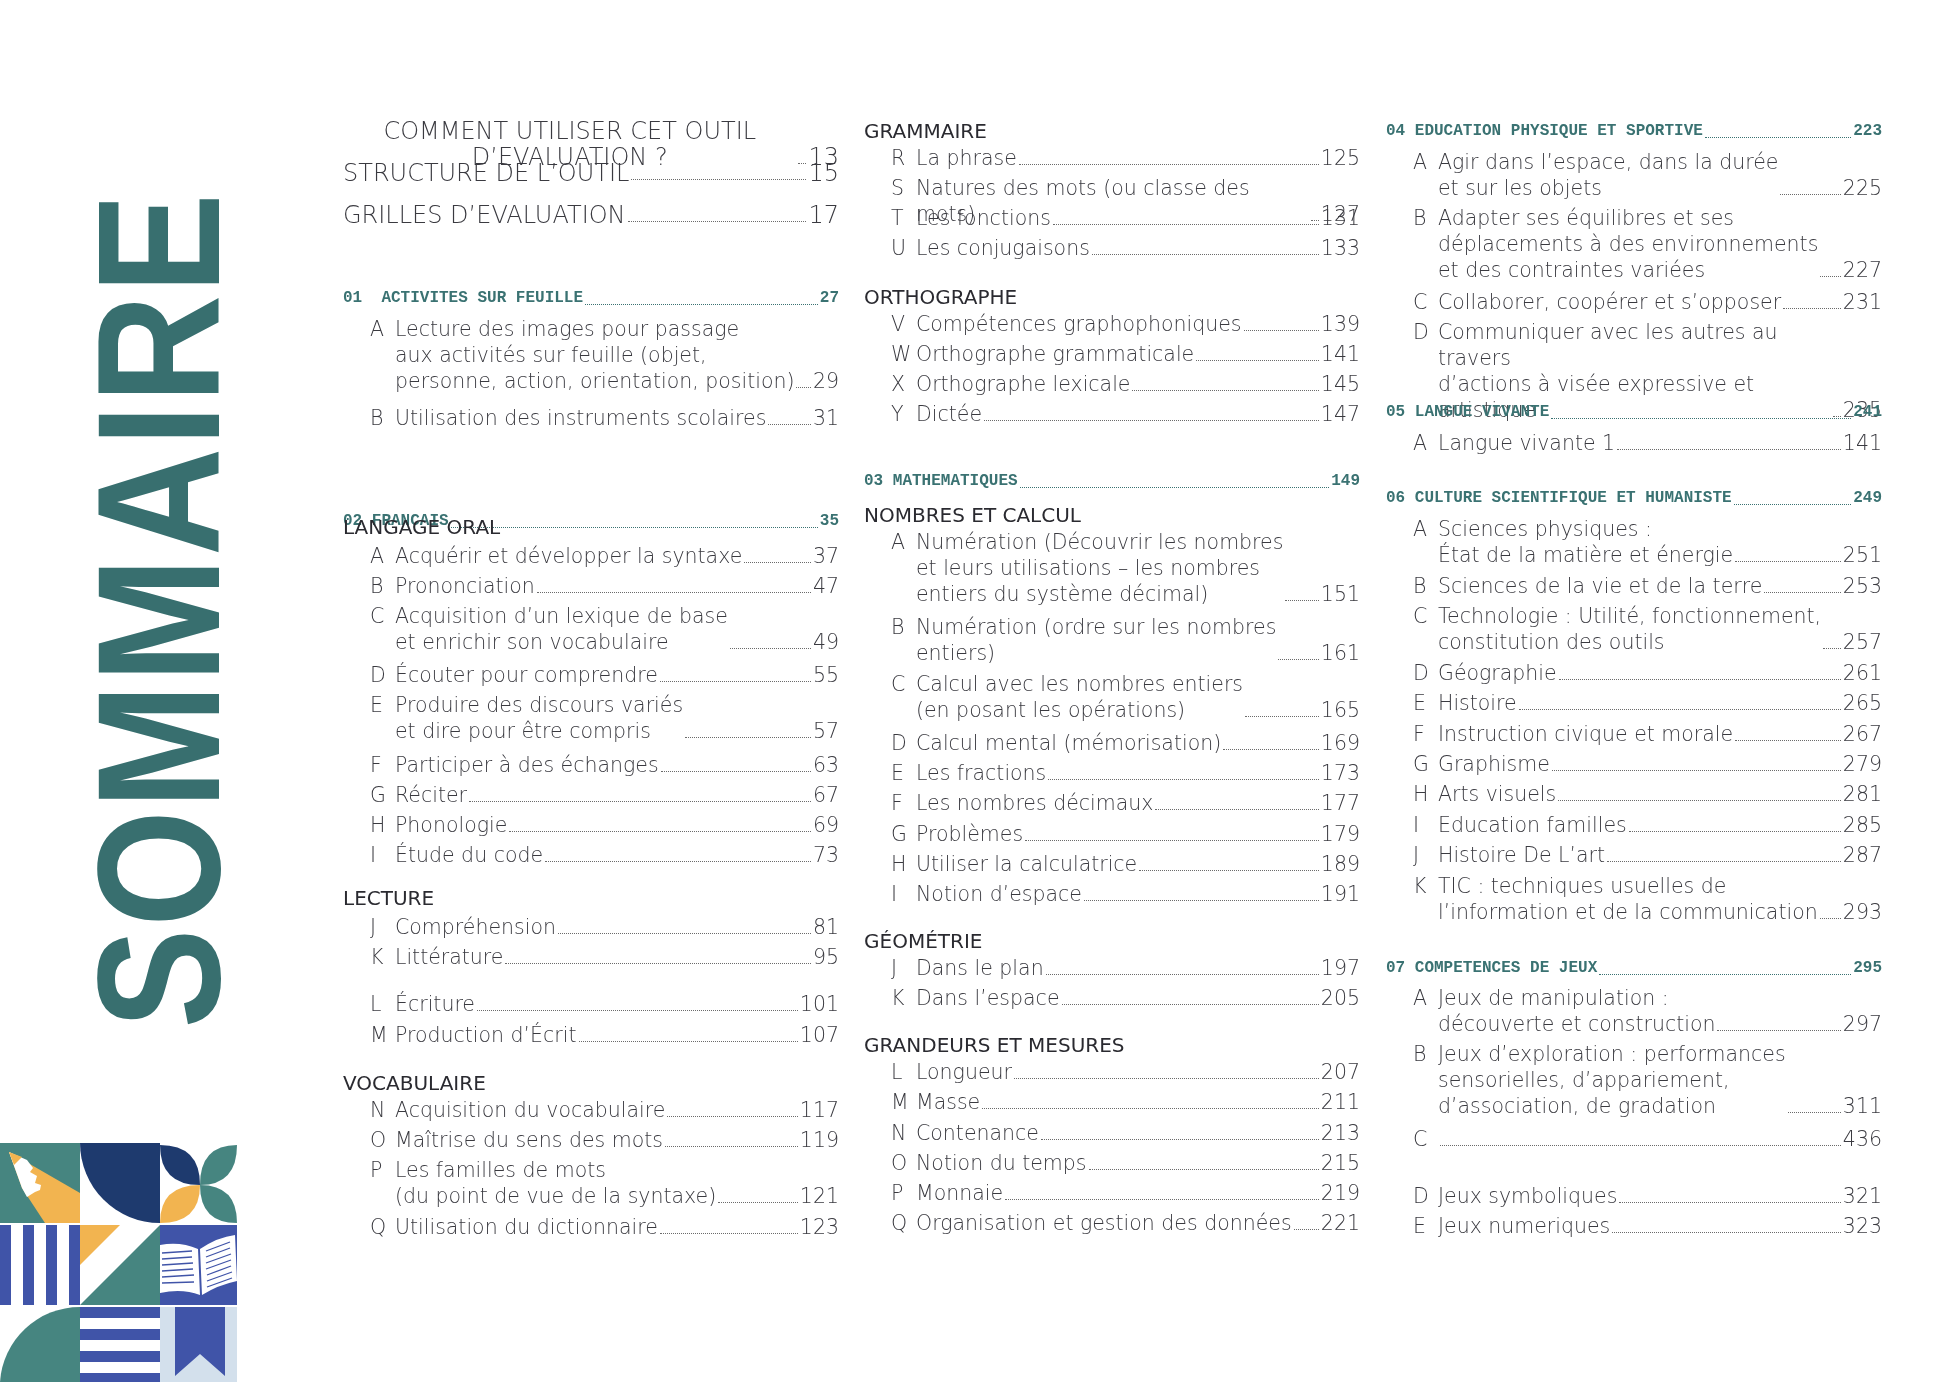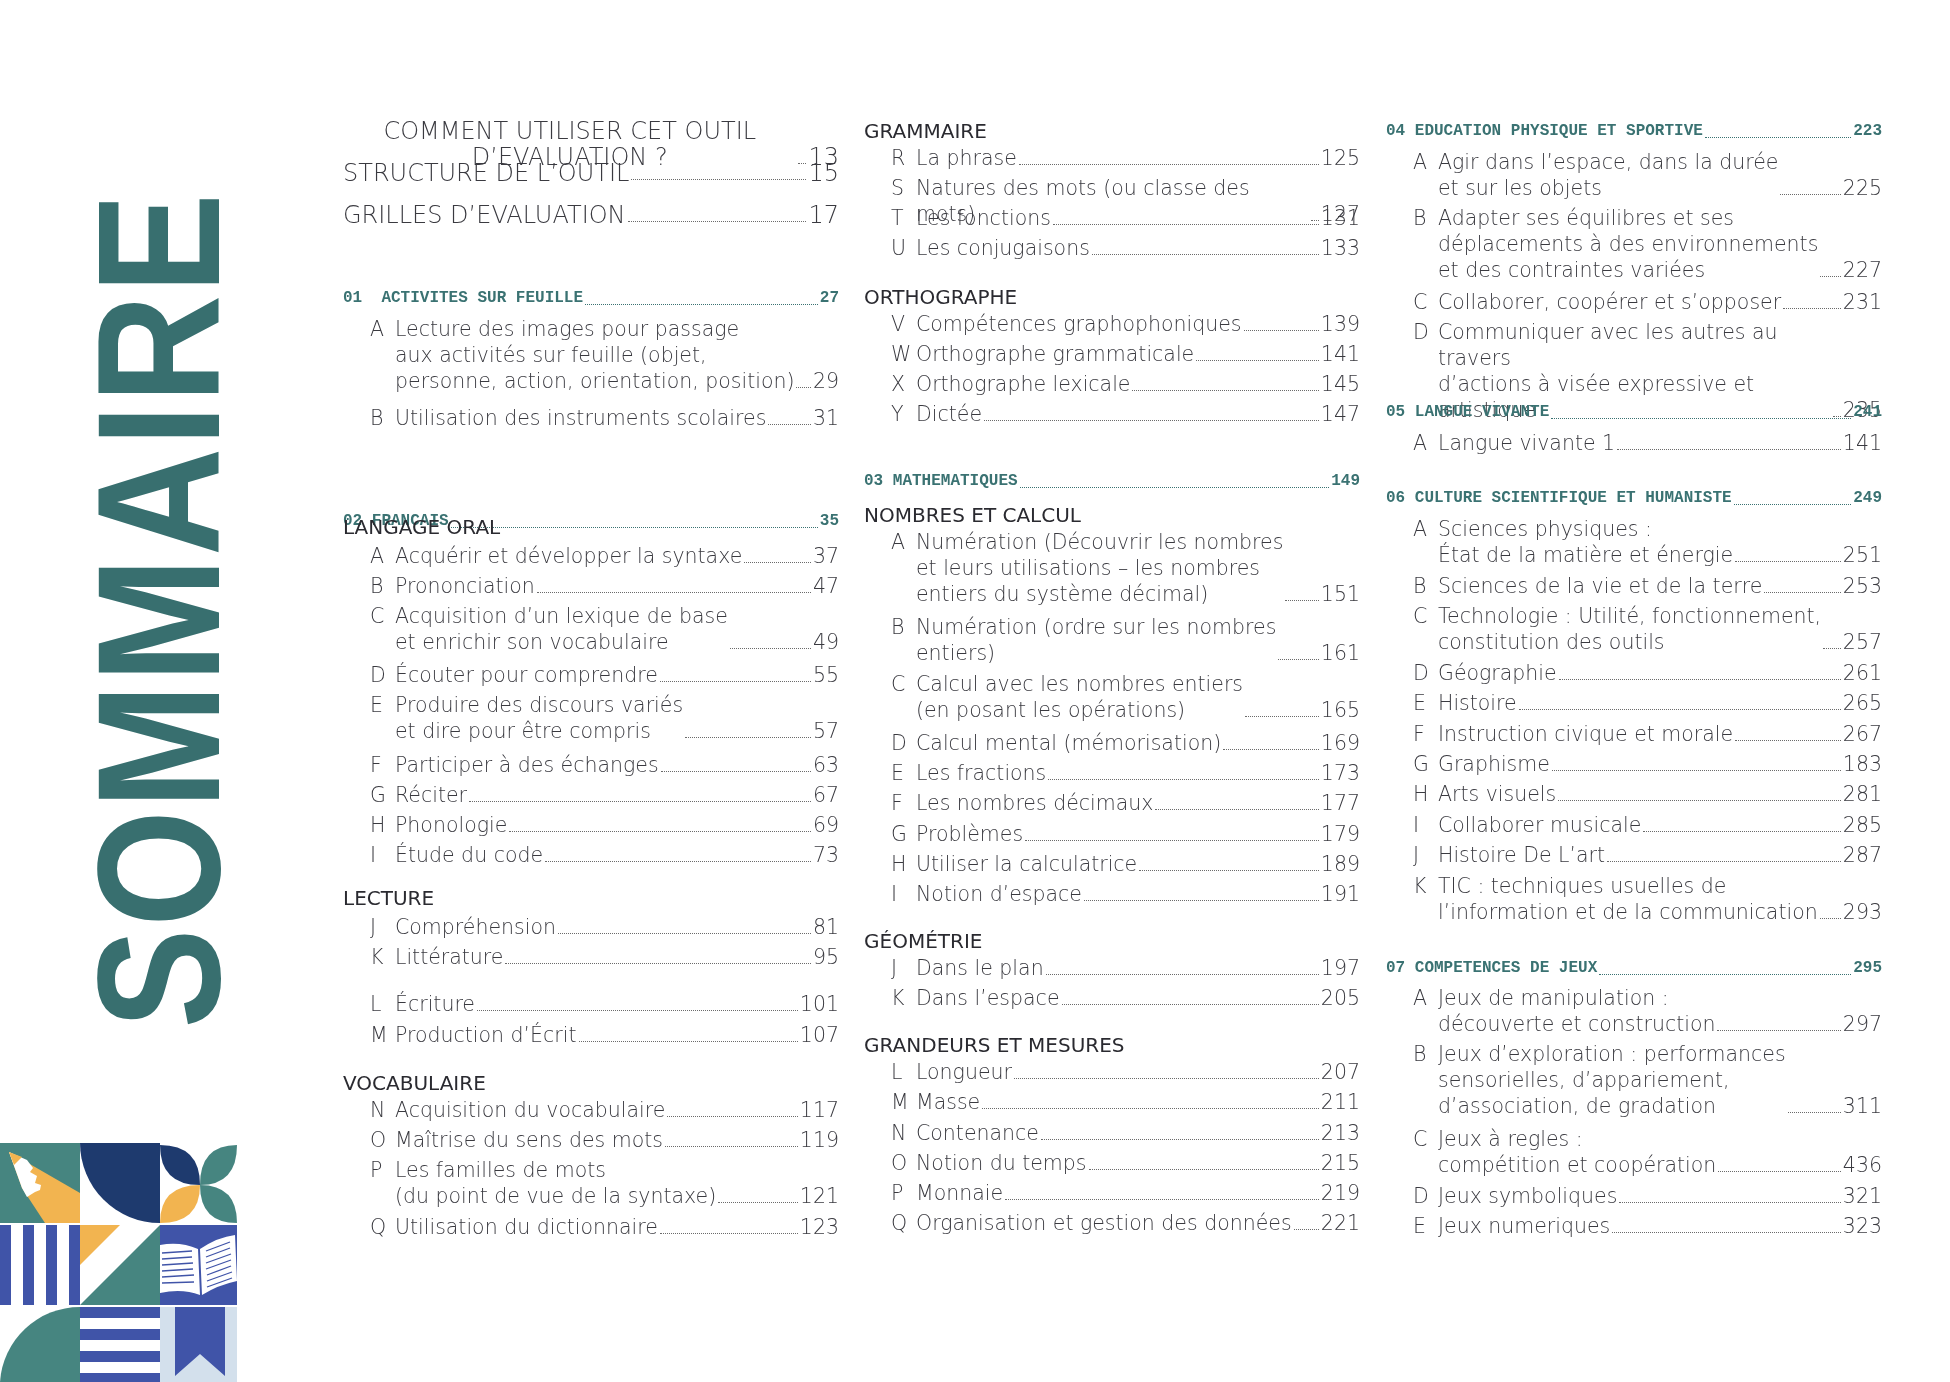--- a/index.html
+++ b/index.html
@@ -534,31 +534,31 @@
   <div class="row" style="top:721px">
       <span class="letter">F</span>
       <span class="label">Instruction civique et morale</span>
       <span class="dots"></span>
       <span class="page">267</span>
     </div>
   <div class="row" style="top:751px">
       <span class="letter">G</span>
       <span class="label">Graphisme</span>
       <span class="dots"></span>
-      <span class="page">183</span>
+      <span class="page">279</span>
     </div>
   <div class="row" style="top:781px">
       <span class="letter">H</span>
       <span class="label">Arts visuels</span>
       <span class="dots"></span>
       <span class="page">281</span>
     </div>
   <div class="row" style="top:812px">
       <span class="letter">I</span>
-      <span class="label">Collaborer musicale</span>
+      <span class="label">Education familles</span>
       <span class="dots"></span>
       <span class="page">285</span>
     </div>
   <div class="row" style="top:842px">
       <span class="letter">J</span>
       <span class="label">Histoire De L’art</span>
       <span class="dots"></span>
       <span class="page">287</span>
     </div>
   <div class="row" style="top:873px">
@@ -584,22 +584,20 @@
   <div class="row" style="top:1041px">
       <span class="letter">B</span>
       <span class="label">Jeux d’exploration : performances
 sensorielles, d’appariement,
 d’association, de gradation</span>
       <span class="dots"></span>
       <span class="page">311</span>
     </div>
   <div class="row" style="top:1126px">
       <span class="letter">C</span>
-      <span class="label">Jeux à regles :
-compétition et coopération</span>
       <span class="dots"></span>
       <span class="page">436</span>
     </div>
   <div class="row" style="top:1183px">
       <span class="letter">D</span>
       <span class="label">Jeux symboliques</span>
       <span class="dots"></span>
       <span class="page">321</span>
     </div>
   <div class="row" style="top:1213px">

